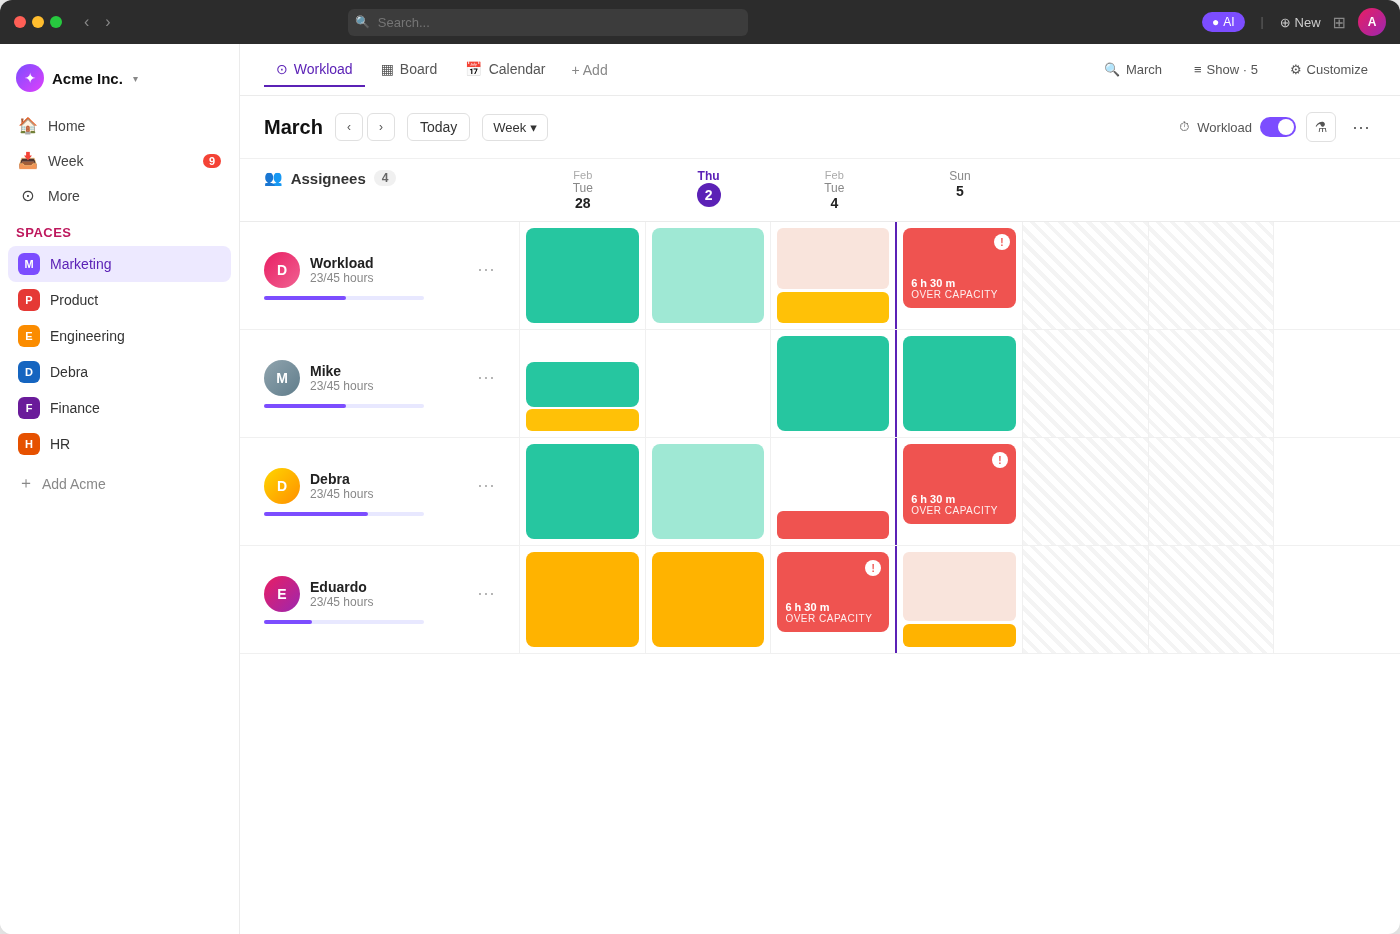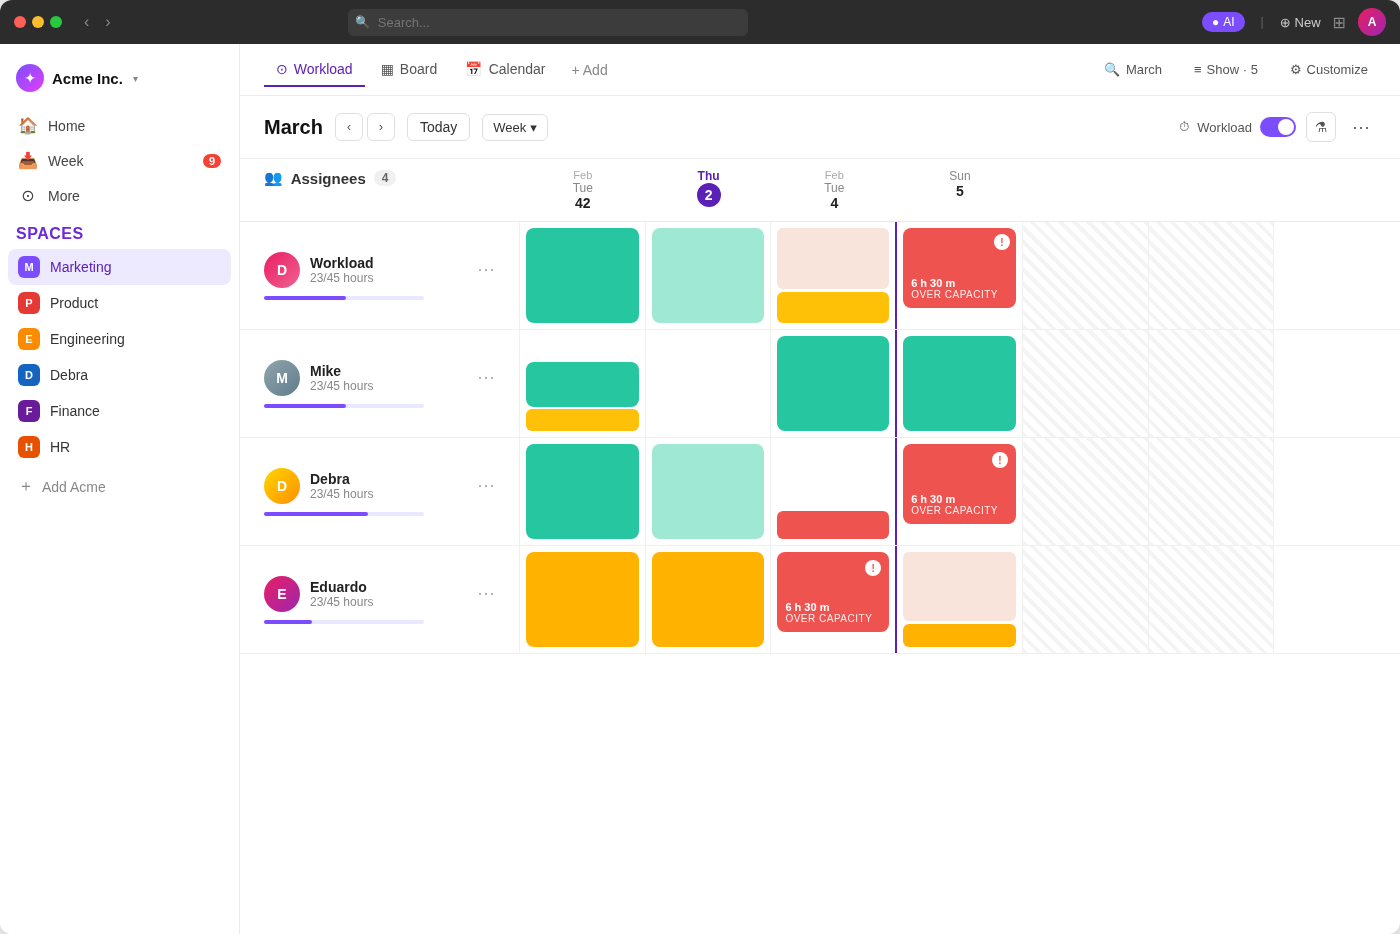--- a/index.html
+++ b/index.html
@@ -33,21 +33,21 @@
     .logo-icon { width: 28px; height: 28px; border-radius: 50%; background: linear-gradient(135deg, #7c4dff, #e040fb); display: flex; align-items: center; justify-content: center; }
     .logo-star { color: #fff; font-size: 14px; }
     .logo-name { font-weight: 600; font-size: 15px; color: #111; }
     .logo-chevron { margin-left: 2px; color: #888; font-size: 10px; }
 
     .sidebar-nav { padding: 0 8px; }
     .sidebar-item { display: flex; align-items: center; gap: 10px; padding: 8px 10px; border-radius: 8px; cursor: pointer; color: #444; font-size: 14px; }
     .sidebar-item-icon { font-size: 16px; width: 20px; text-align: center; }
     .inbox-badge { background: #f44336; color: #fff; border-radius: 10px; padding: 1px 6px; font-size: 11px; font-weight: 600; margin-left: auto; }
 
-    .spaces-header { padding: 12px 16px 6px; font-size: 16px; font-weight: 600; color: #6d28d9; text-transform: uppercase; letter-spacing: 0.5px; }
+    .spaces-header { padding: 12px 16px 6px; font-size: 13px; font-weight: 600; color: #be185d; text-transform: uppercase; letter-spacing: 0.5px; }
     .space-item { display: flex; align-items: center; gap: 10px; padding: 7px 10px; border-radius: 8px; cursor: pointer; font-size: 14px; color: #333; margin: 0 8px; }
     .space-item.active { background: #ede9ff; color: #5b21b6; font-weight: 500; }
     .space-dot { width: 22px; height: 22px; border-radius: 6px; display: flex; align-items: center; justify-content: center; color: #fff; font-size: 11px; font-weight: 700; flex-shrink: 0; }
     .dot-marketing { background: #7c4dff; }
     .dot-product { background: #e53935; }
     .dot-engineering { background: #fb8c00; }
     .dot-design { background: #1565c0; }
     .dot-finance { background: #6a1b9a; }
     .dot-hr { background: #e65100; }
 
@@ -256,21 +256,21 @@
               <div style="display:flex;align-items:center;gap:8px;font-size:15px;font-weight:600;color:#333;">
                 <span>👥</span>
                 <span>Assignees</span>
                 <span class="assignees-count">4</span>
               </div>
             </div>
 
             <div class="grid-col-header">
               <div class="col-month">Feb</div>
               <div class="col-day-name">Tue</div>
-              <div class="col-day-num">42</div>
+              <div class="col-day-num">28</div>
             </div>
 
 
             <div class="grid-col-header">
               <div class="col-month"></div>
               <div class="col-day-name" style="color:#5b21b6;font-weight:600;">Thu</div>
               <div class="col-day-num today-circle">2</div>
             </div>
 
 

